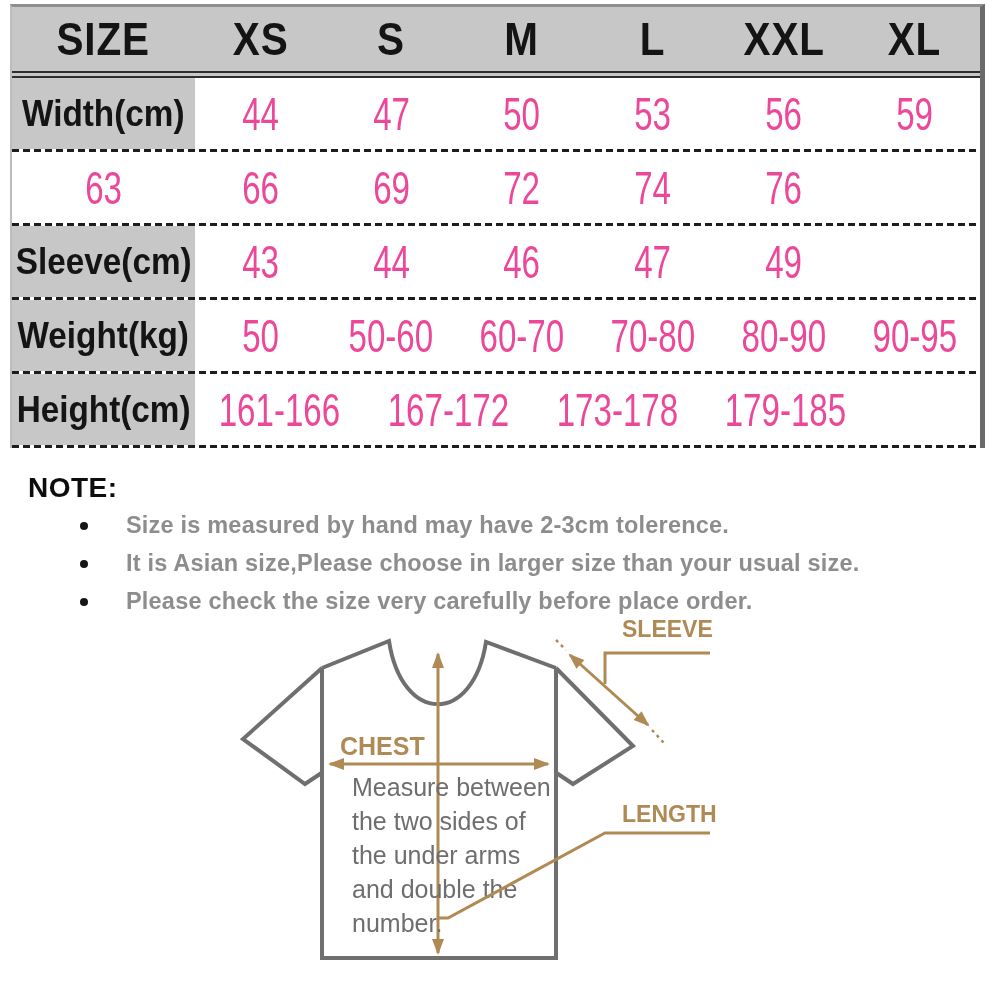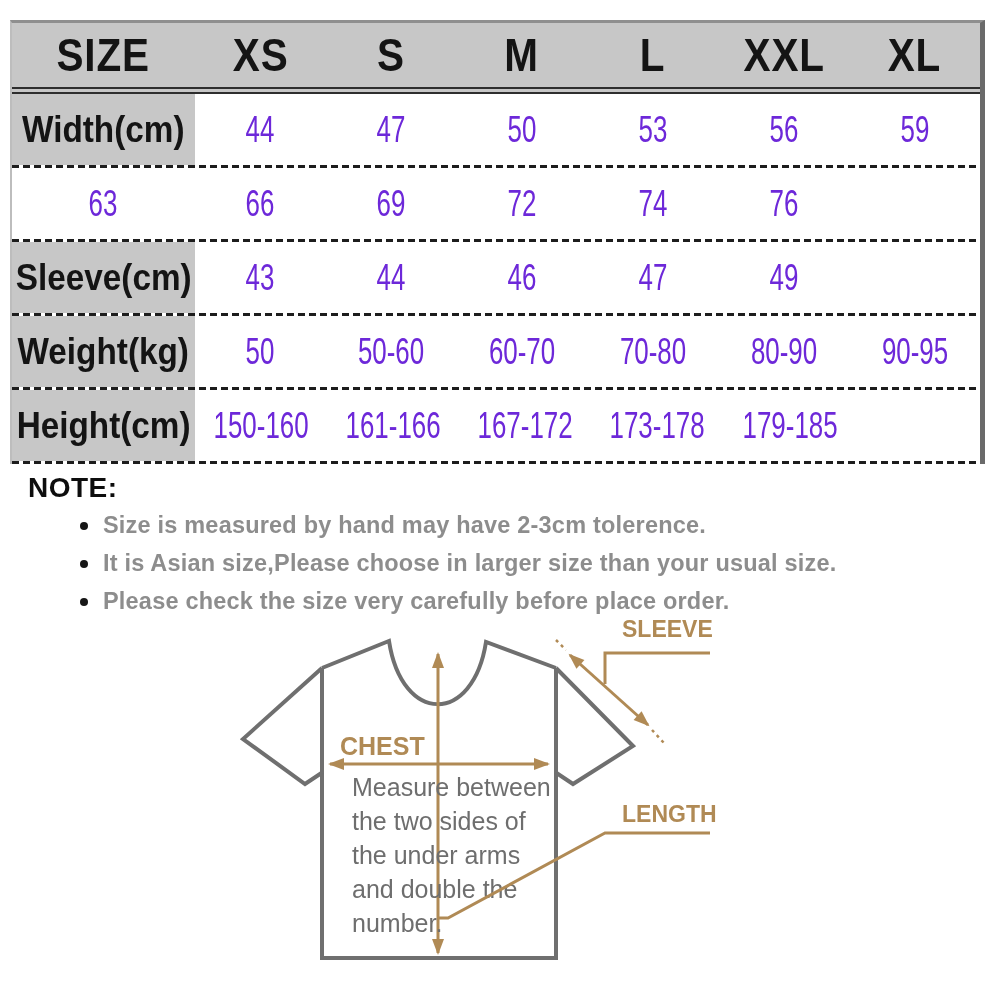--- a/index.html
+++ b/index.html
@@ -2,21 +2,21 @@
 <html><head>
 <meta charset="utf-8">
 <style>
   html,body{margin:0;padding:0;}
   body{
     width:1000px;height:1000px;position:relative;background:#ffffff;
     font-family:"Liberation Sans",sans-serif;overflow:hidden;
   }
   
   .size-table{
-    position:absolute;left:10px;top:20px;width:968px;
+    position:absolute;left:10px;top:4px;width:968px;
     border-top:3px solid #8f8f8f;
     border-left:2px solid #bdbdbd;
     border-right:5px solid #6a6a6a;
     background:#ffffff;
   }
   .header-row{
     display:grid;grid-template-columns:183px repeat(6,1fr);
     background:#c7c7c7;height:64px;align-items:center;
     border-bottom:7px double #2e2e2e;
   }
@@ -28,34 +28,34 @@
   .row{
     display:grid;grid-template-columns:183px repeat(6,1fr);
     height:71px;align-items:center;background:#ffffff;
   }
   .label-cell{
     background:#c7c7c7;height:100%;display:flex;align-items:center;justify-content:center;
     font-weight:bold;font-size:37px;color:#141414;white-space:nowrap;
   }
   .squish-l{display:inline-block;transform:scaleX(0.9);transform-origin:center;}
   .value-cell{
-    text-align:center;font-size:36px;color:#6d28d9;white-space:nowrap;line-height:1;
+    text-align:center;font-size:46px;color:#ec4899;white-space:nowrap;line-height:1;
   }
   .squish-v{display:inline-block;transform:scaleX(0.72);transform-origin:center;}
   .dash-line{
     height:3px;width:100%;
     background:repeating-linear-gradient(90deg,#1d1d1d 0 7px,transparent 7px 11px);
   }
   
   .note-block{position:absolute;left:28px;top:472px;width:940px;}
   .note-heading{font-weight:bold;font-size:28px;color:#0d0d0d;letter-spacing:0.5px;}
   .note-list{margin:8px 0 0 52px;padding:0;list-style:none;}
   .note-item{
     display:flex;align-items:baseline;margin-bottom:11px;
-    font-weight:bold;font-size:23.5px;color:#8d8d8d;letter-spacing:0.2px;
+    font-weight:bold;font-size:23.5px;color:#8d8d8d;letter-spacing:0.2px;gap:23px;
   }
   .bullet-dot{
     width:8px;height:8px;border-radius:50%;background:#161616;
     display:inline-block;margin-right:15px;flex:0 0 auto;align-self:center;
   }
   
   .diagram{position:absolute;left:0;top:600px;width:1000px;height:400px;}
   .tan-label{font-family:"Liberation Sans",sans-serif;font-weight:bold;fill:#b08a55;}
   .measure-text{font-family:"Liberation Sans",sans-serif;fill:#6e6e6e;font-size:25px;}
 </style>
@@ -114,21 +114,20 @@
         <div class="value-cell"><span class="squish-v">60-70</span></div>
         <div class="value-cell"><span class="squish-v">70-80</span></div>
         <div class="value-cell"><span class="squish-v">80-90</span></div>
         <div class="value-cell"><span class="squish-v">90-95</span></div>
       </div>
       <div class="dash-line"></div>
       <div class="row">
         <div class="label-cell">
           <span class="squish-l">Height(cm)</span>
         </div>
-        <div class="value-cell"><span class="squish-v">150-160</span></div>
         <div class="value-cell"><span class="squish-v">161-166</span></div>
         <div class="value-cell"><span class="squish-v">167-172</span></div>
         <div class="value-cell"><span class="squish-v">173-178</span></div>
         <div class="value-cell"><span class="squish-v">179-185</span></div>
       </div>
       <div class="dash-line"></div>
     </div>
 </div>
 
 <div class="note-block">

